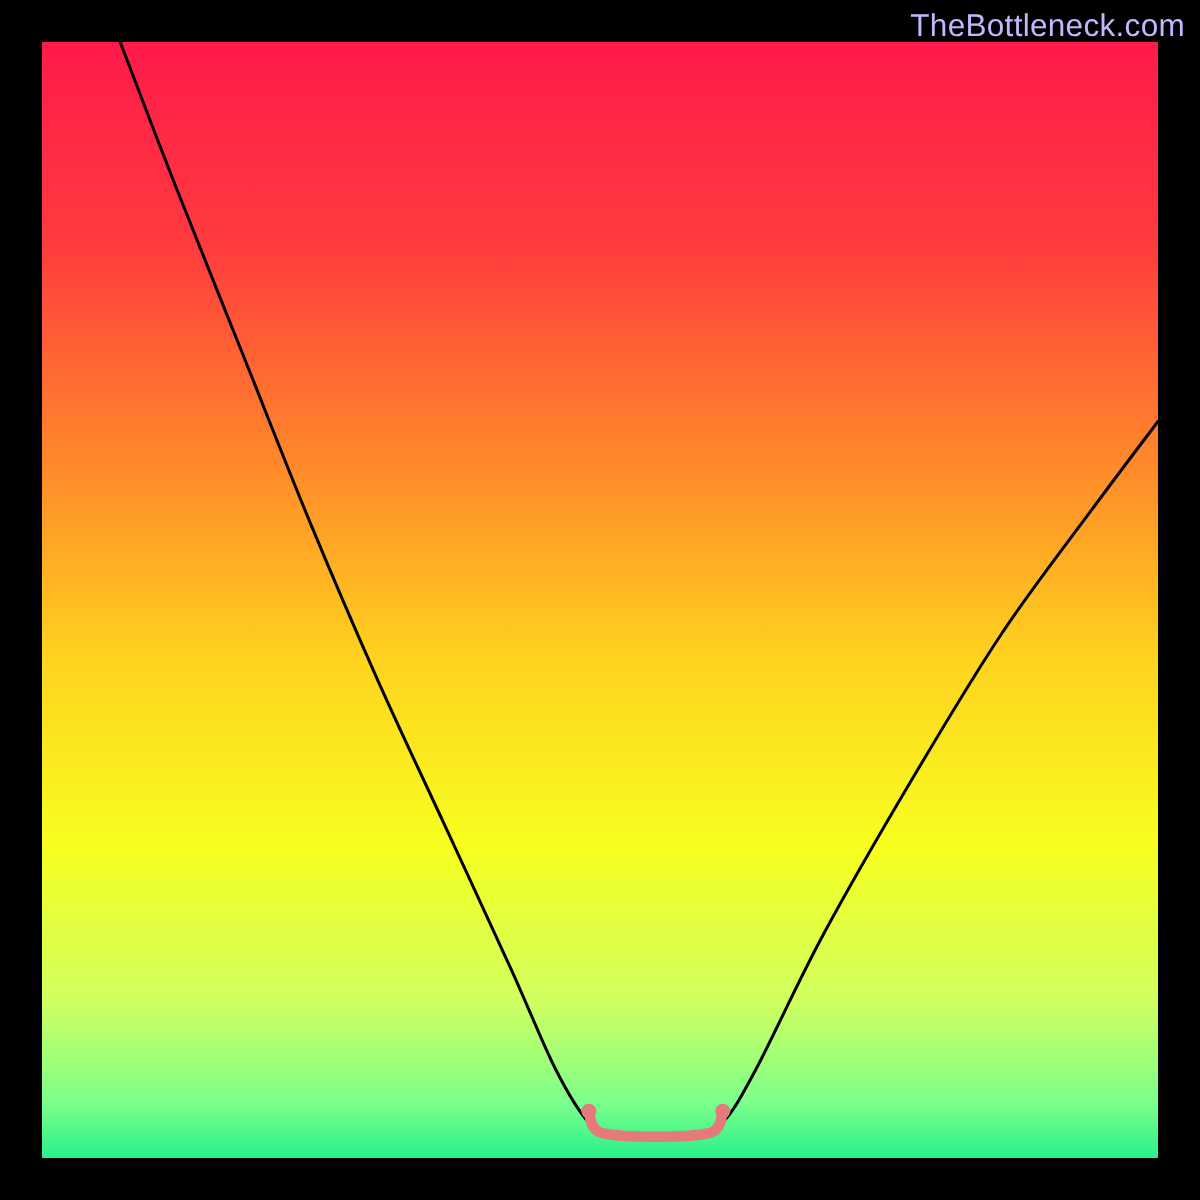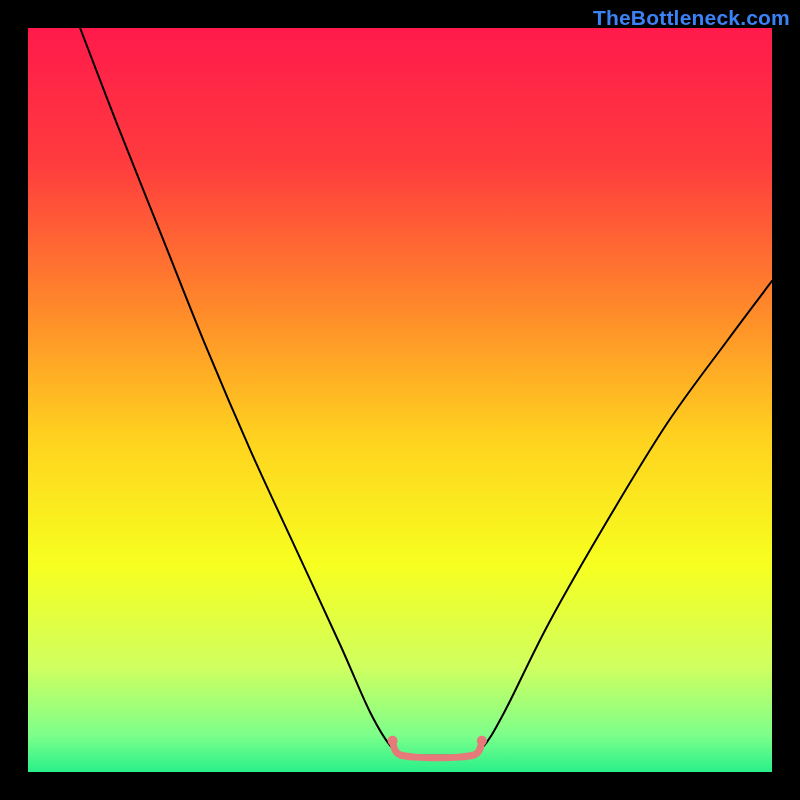--- a/index.html
+++ b/index.html
@@ -22,23 +22,23 @@
     left: 28px;
     top: 28px;
     width: 744px;
     height: 744px;
     overflow: hidden;
   }
   .watermark {
     position: absolute;
     top: 6px;
     right: 10px;
-    color: #3b82f6;
+    color: #c4b5fd;
     font-size: 21px;
-    font-weight: 700;
+    font-weight: 400;
     letter-spacing: 0.2px;
   }
 </style>
 </head>
 <body>
 
 <div class="frame">
   <div class="watermark">TheBottleneck.com</div>
   <div class="plot">
     <svg id="chart-svg" width="744" height="744" viewBox="0 0 744 744" preserveAspectRatio="none">

